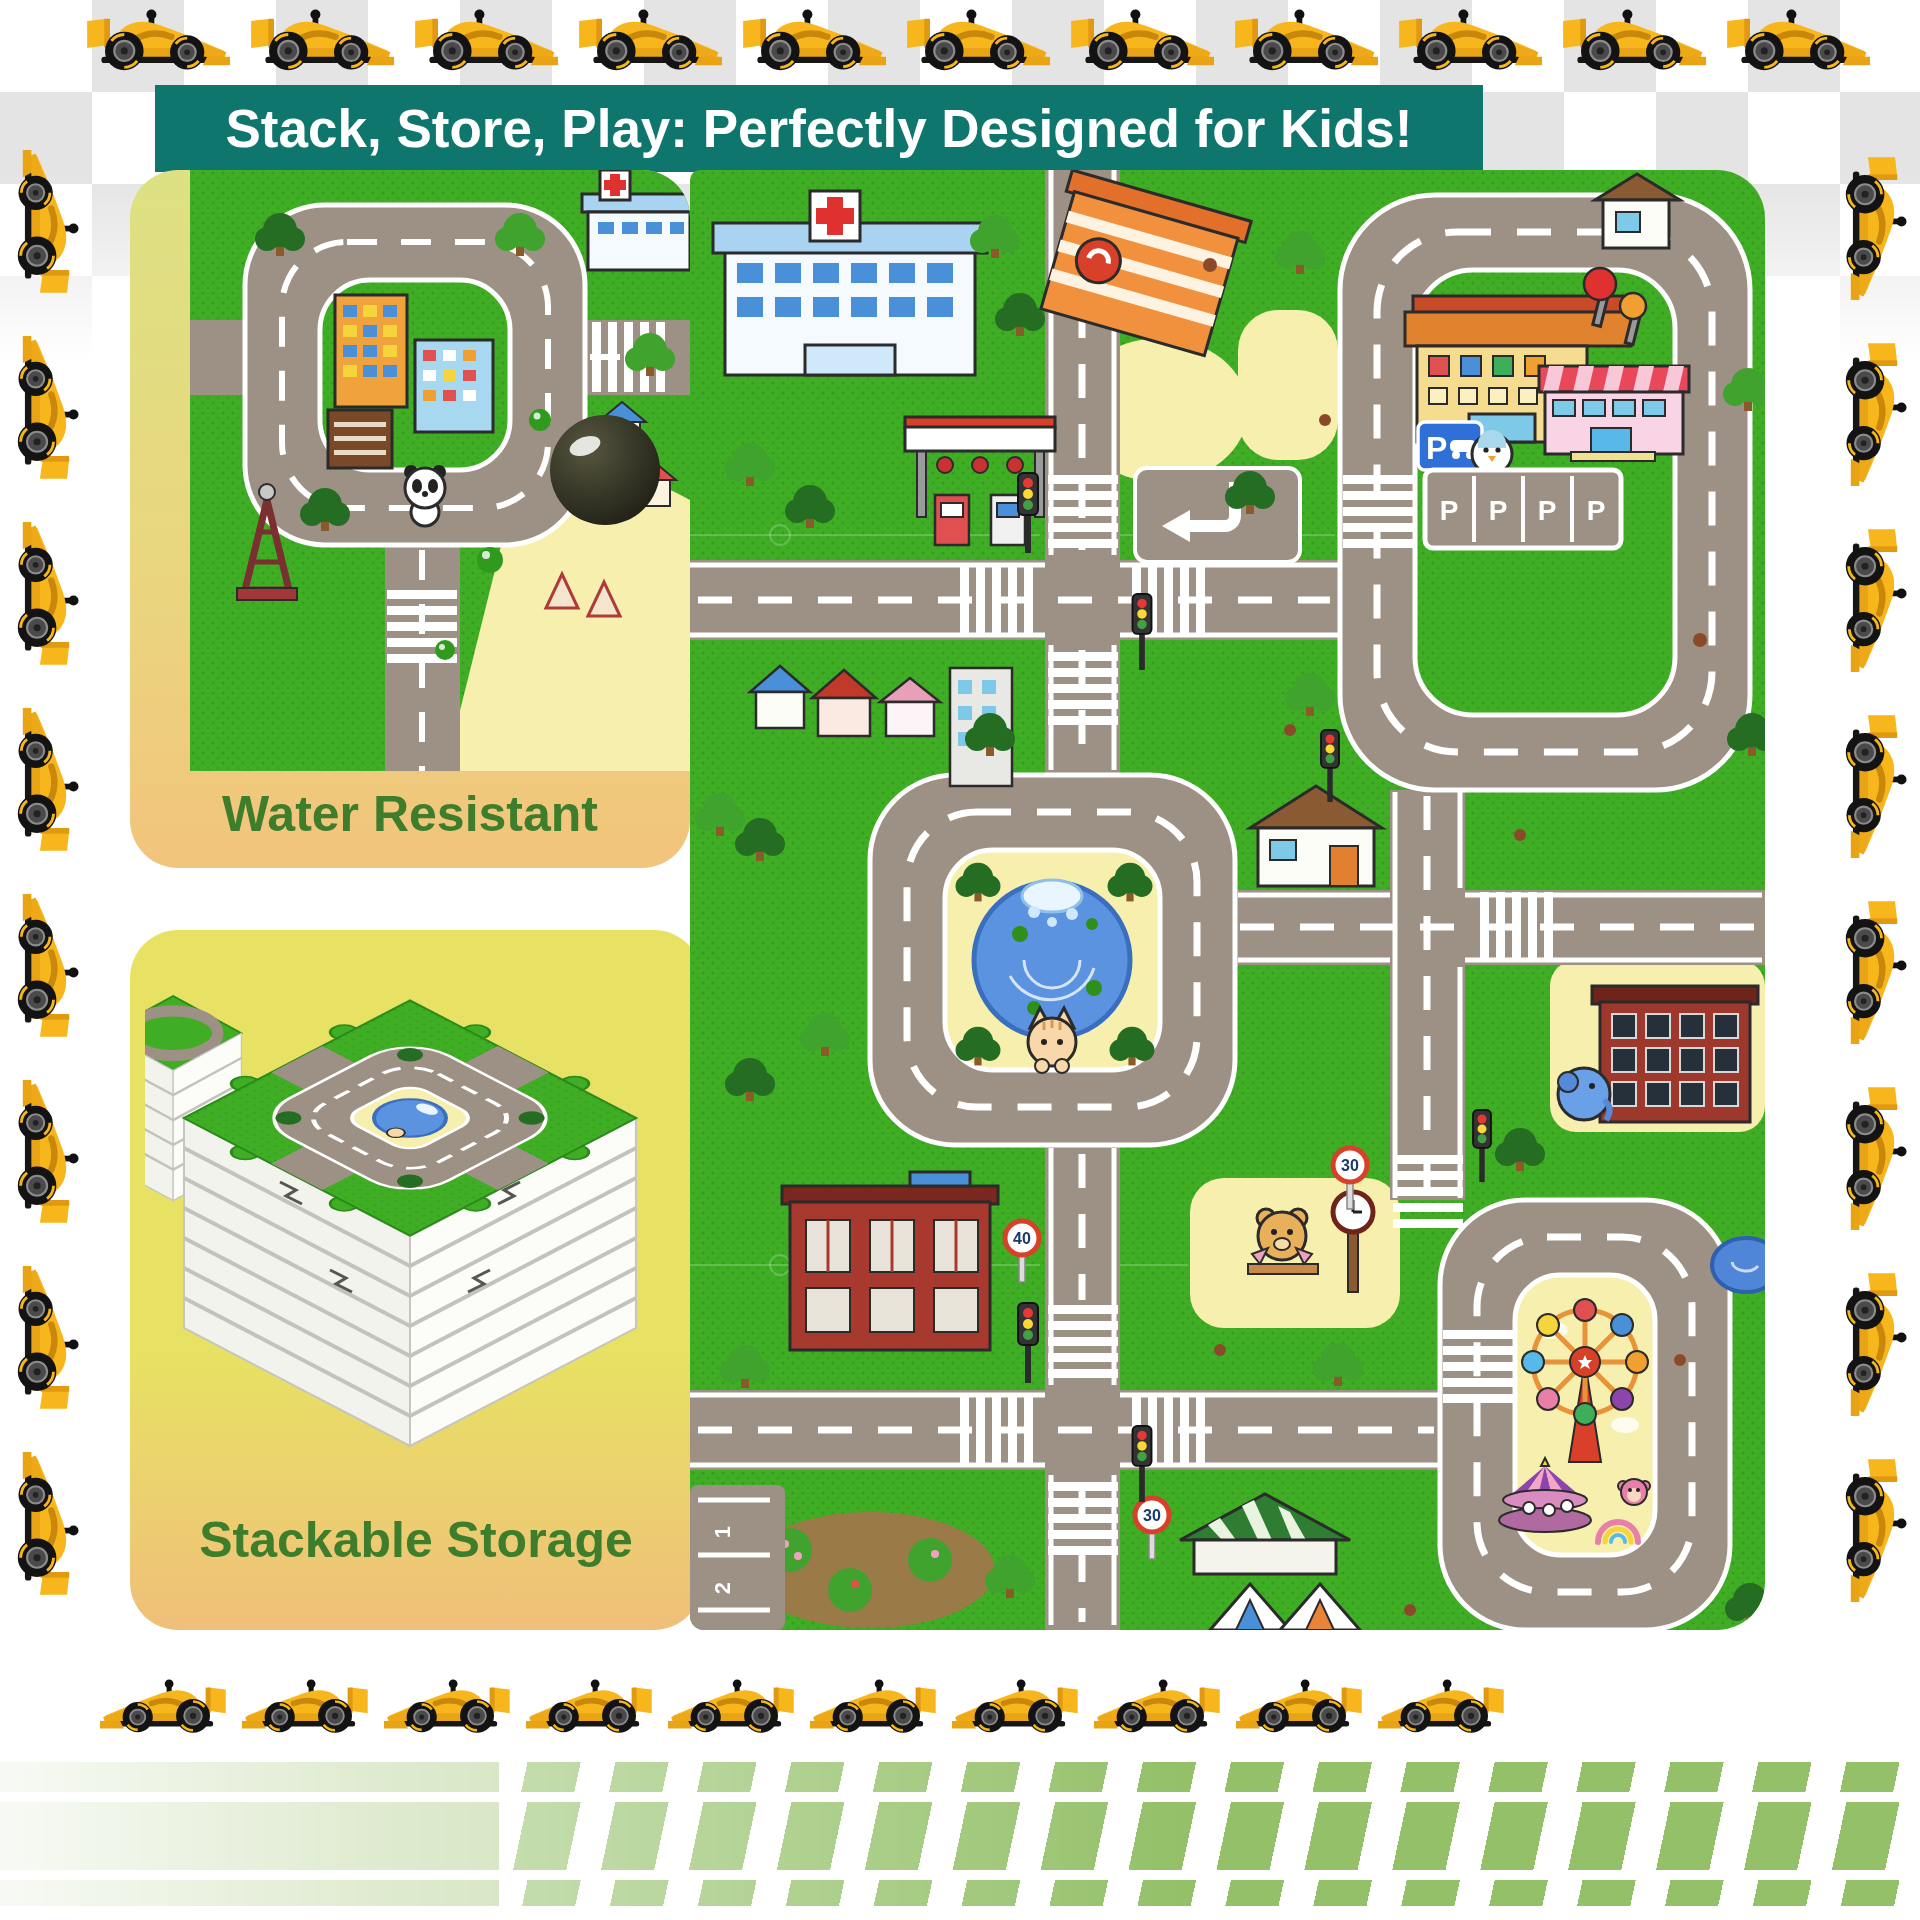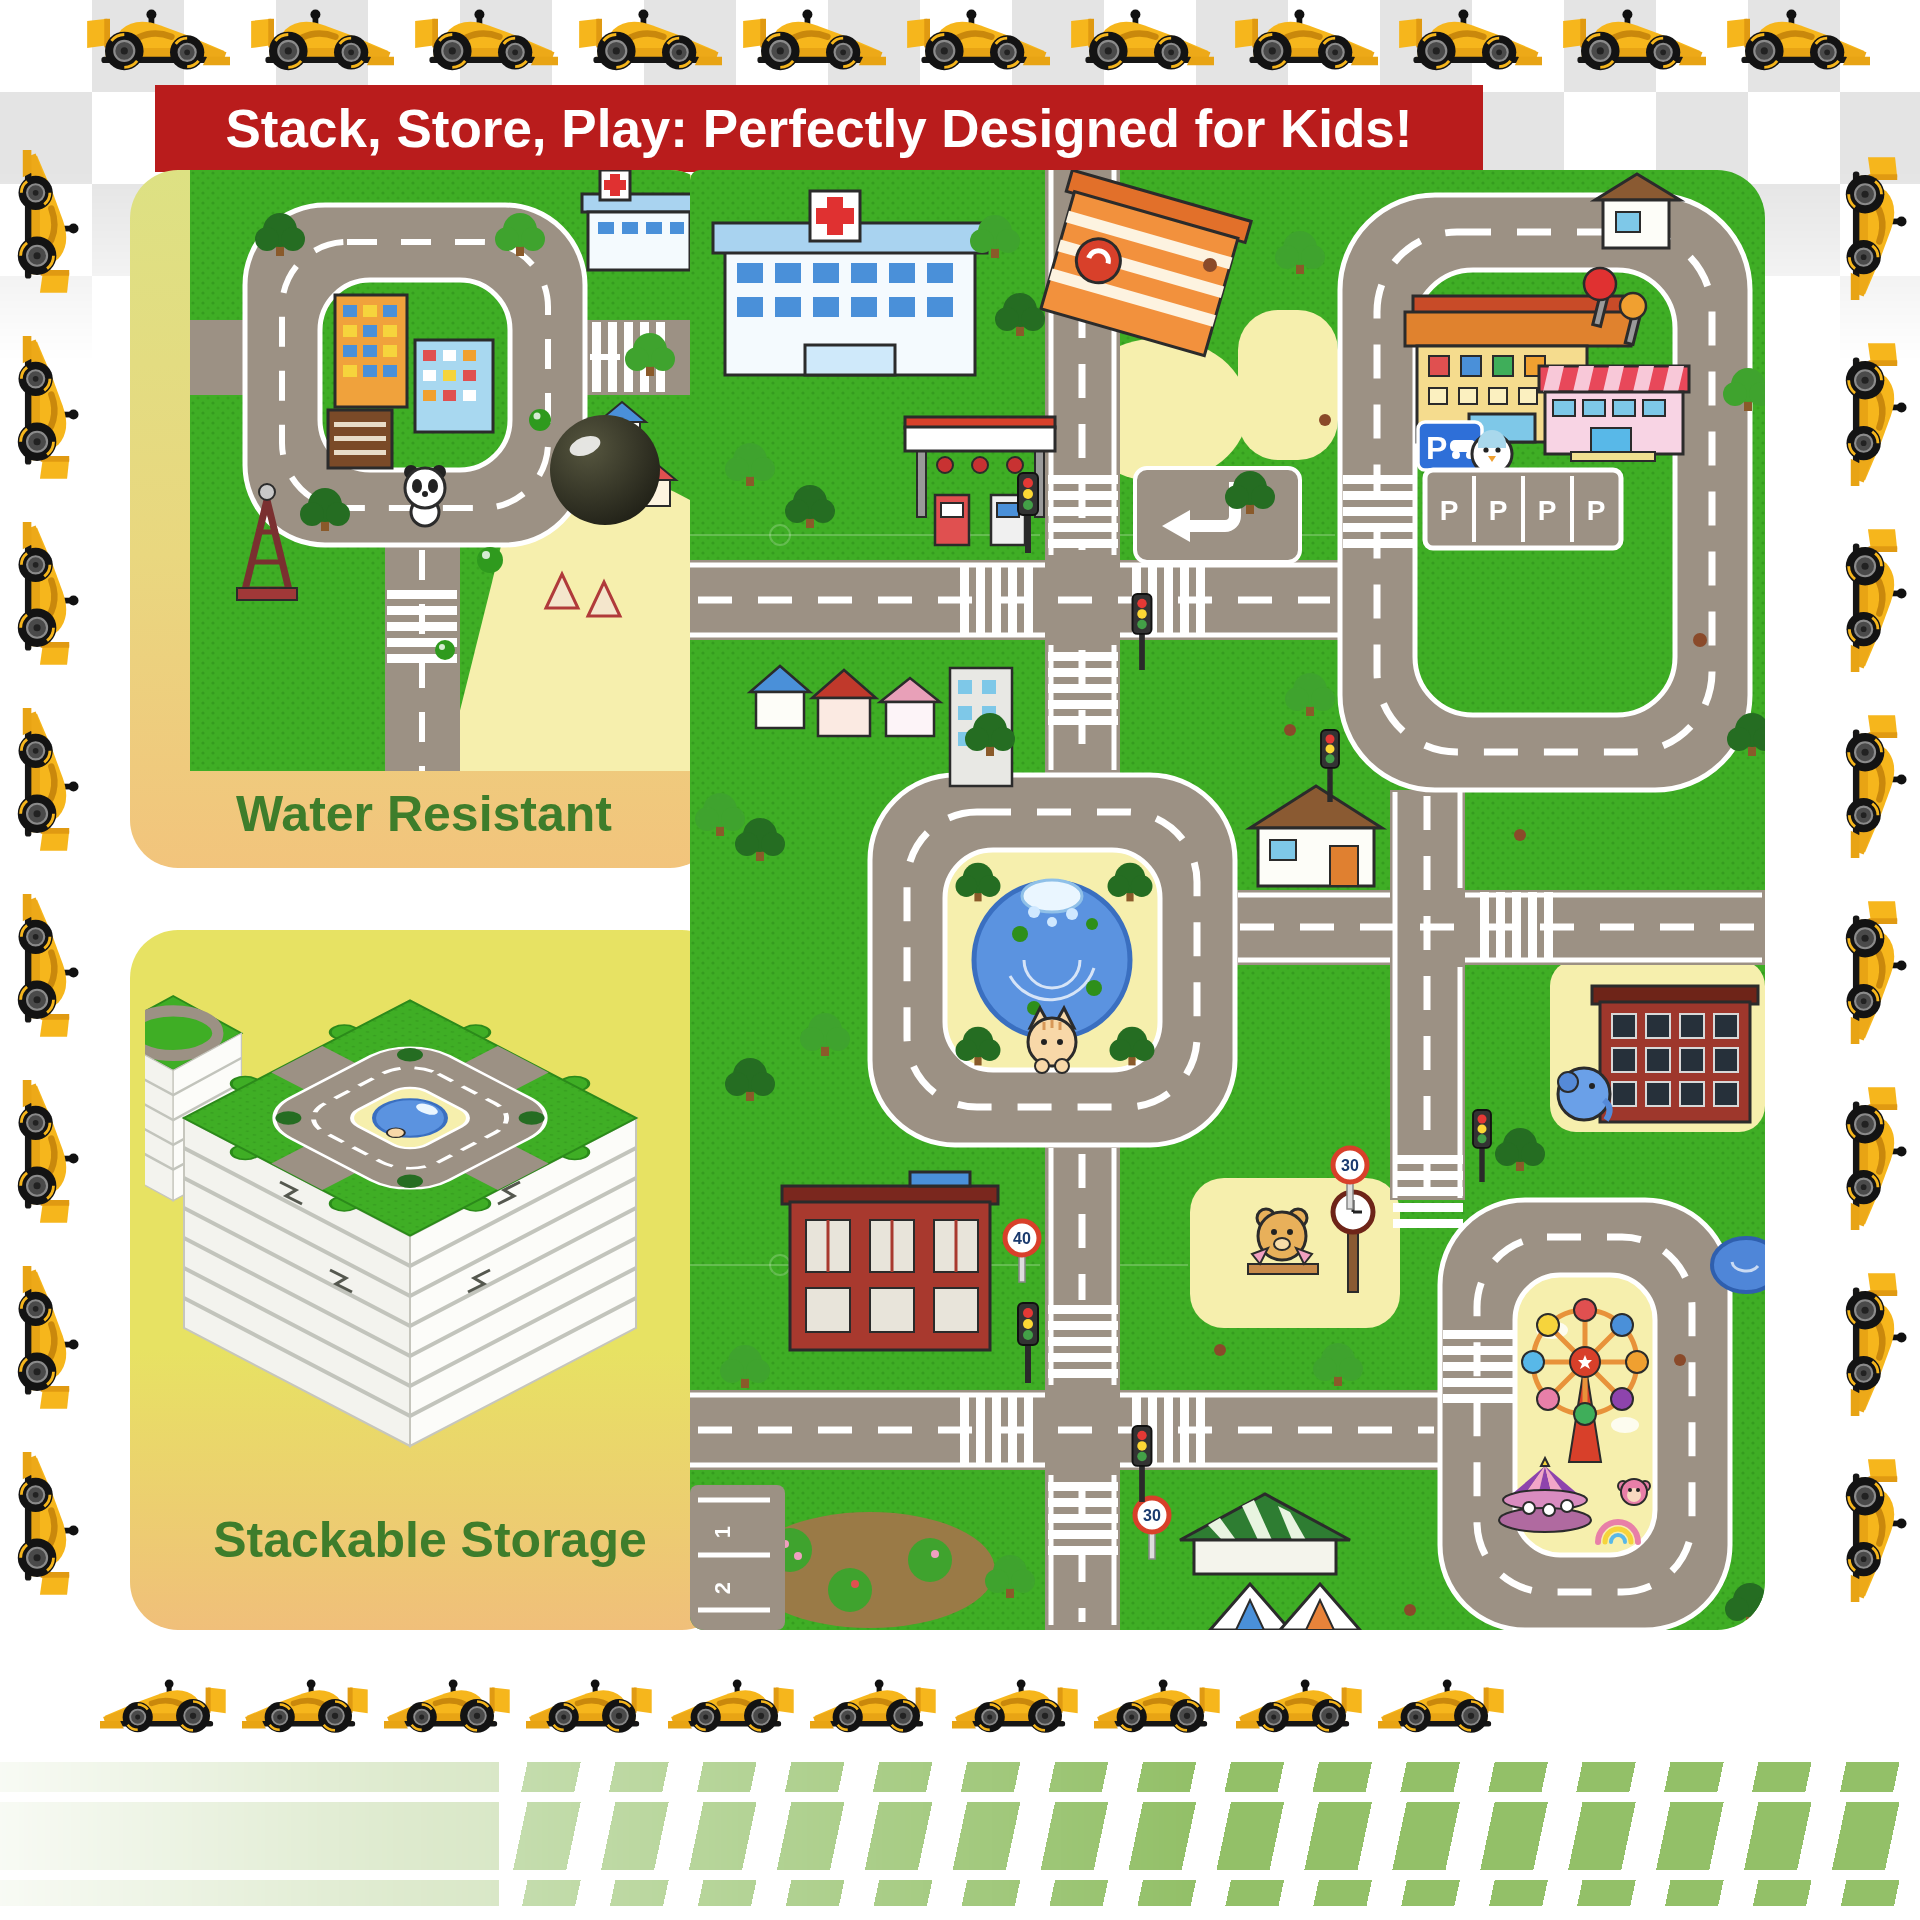--- a/index.html
+++ b/index.html
@@ -8,21 +8,21 @@
   
   #checker{left:0;top:0;width:1920px;height:380px;
     background-image:conic-gradient(#e4e4e4 25%,#ffffff 0 50%,#e4e4e4 0 75%,#ffffff 0);
     background-size:184px 184px;
     -webkit-mask-image:linear-gradient(#000 45%,transparent 95%);
     mask-image:linear-gradient(#000 45%,transparent 95%);}
   
   #banner{left:155px;top:85px;width:1328px;height:87px;display:flex;align-items:center;
     justify-content:center;color:#fff;font-weight:700;font-size:53px;white-space:nowrap;}
   
-  .card{border-radius:48px;overflow:hidden;padding-left:28px;}
+  .card{border-radius:48px;overflow:hidden;}
   #card1{left:130px;top:170px;width:560px;height:698px;
     background:linear-gradient(180deg,#dde183 0%,#e9d77f 55%,#f2c47c 100%);}
   #card1 .scene{position:absolute;left:60px;top:0;width:500px;height:601px;}
   .cardlabel{position:absolute;left:0;right:0;display:flex;align-items:center;justify-content:center;
     font-weight:700;font-size:50px;}
   #card1 .cardlabel{bottom:14px;height:80px;}
   #card2{left:130px;top:930px;width:572px;height:700px;
     background:linear-gradient(180deg,#e7e263 0%,#e7e263 60%,#f0bf7a 100%);}
   #card2 .scene{position:absolute;left:15px;top:30px;width:530px;height:520px;}
   #card2 .cardlabel{bottom:50px;height:80px;}
@@ -231,21 +231,21 @@
         <use href="#racecar"></use>
       </svg>
     </div>
   <div class="vwrap">
       <svg viewBox="0 0 210 95">
         <use href="#racecar"></use>
       </svg>
     </div>
 </div>
 
-<div id="banner" class="abs" style="background:#b91c1c;">
+<div id="banner" class="abs" style="background:#0f766e;">
   <span>Stack, Store, Play: Perfectly Designed for Kids!</span>
 </div>
 
 <div id="card1" class="abs card">
   <svg class="scene" viewBox="0 0 500 601">
     <defs>
       <pattern id="texA" width="10" height="10" patternUnits="userSpaceOnUse">
         <circle cx="3" cy="3" r="1.6" fill="rgba(20,90,10,0.22)"></circle>
         <circle cx="8" cy="8" r="1.6" fill="rgba(20,90,10,0.15)"></circle>
       </pattern>

